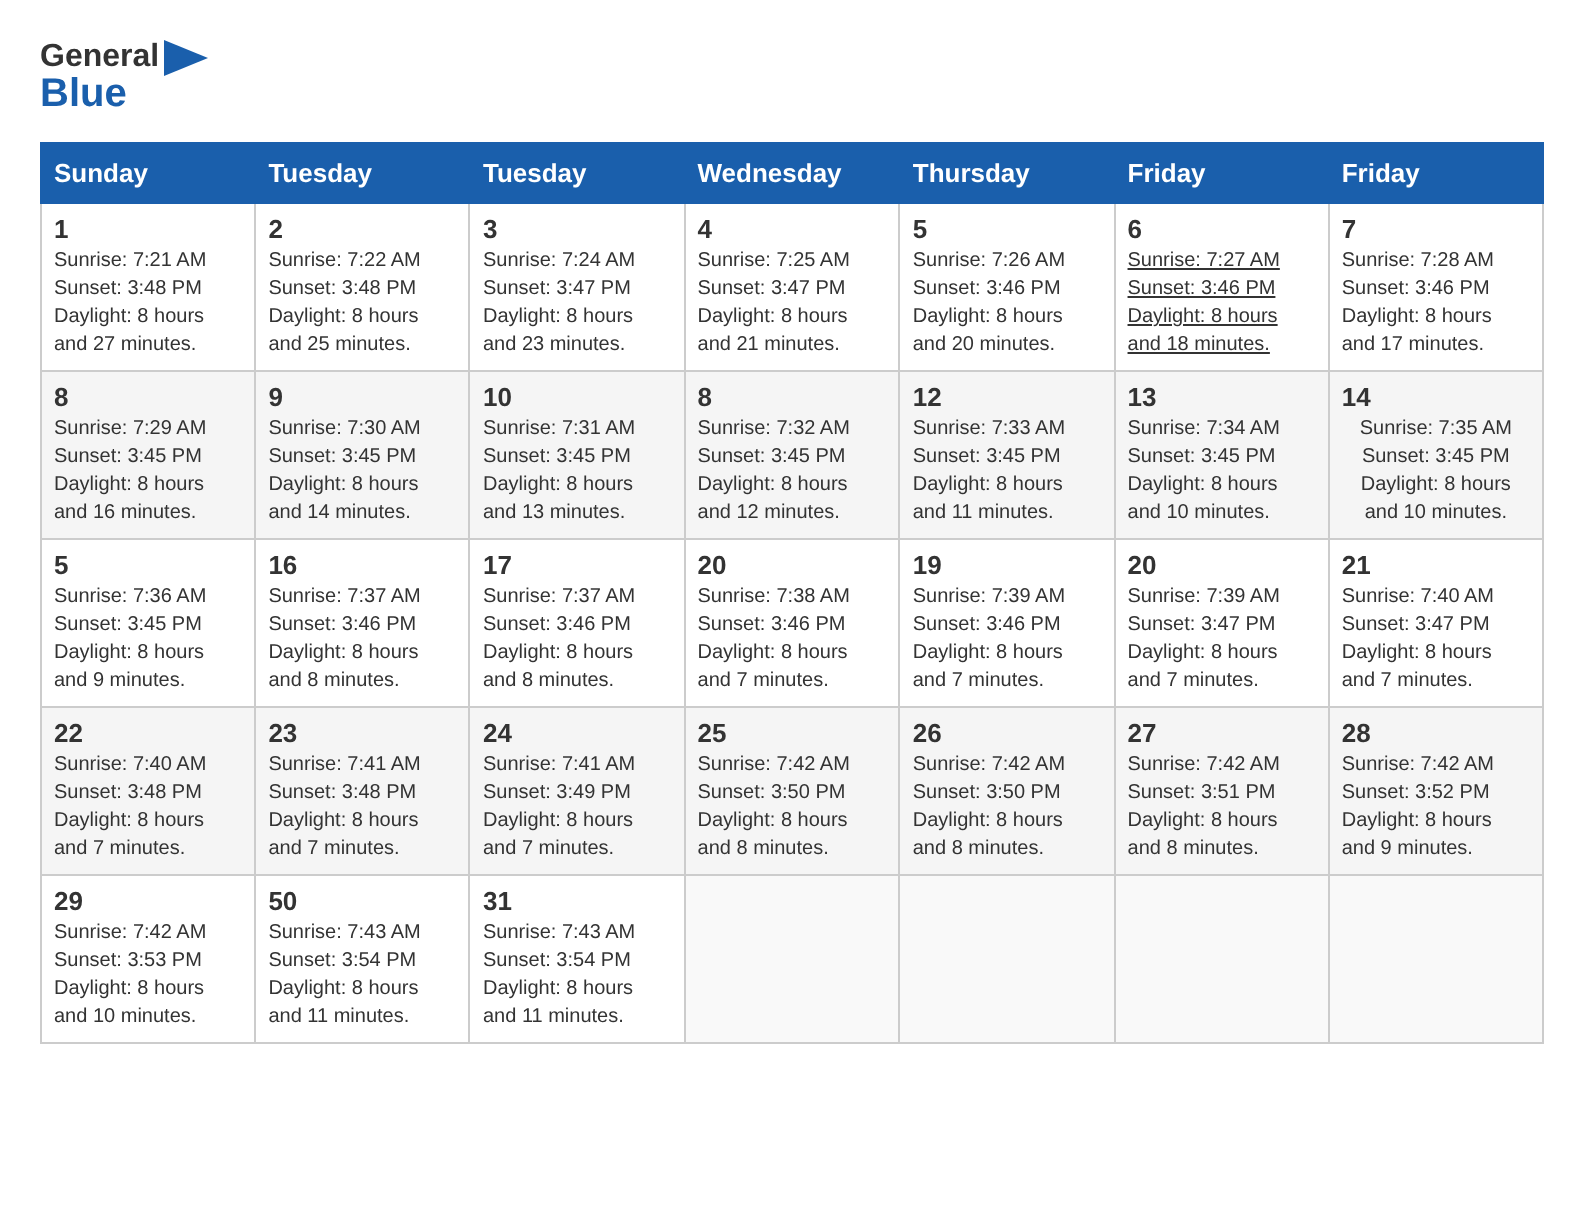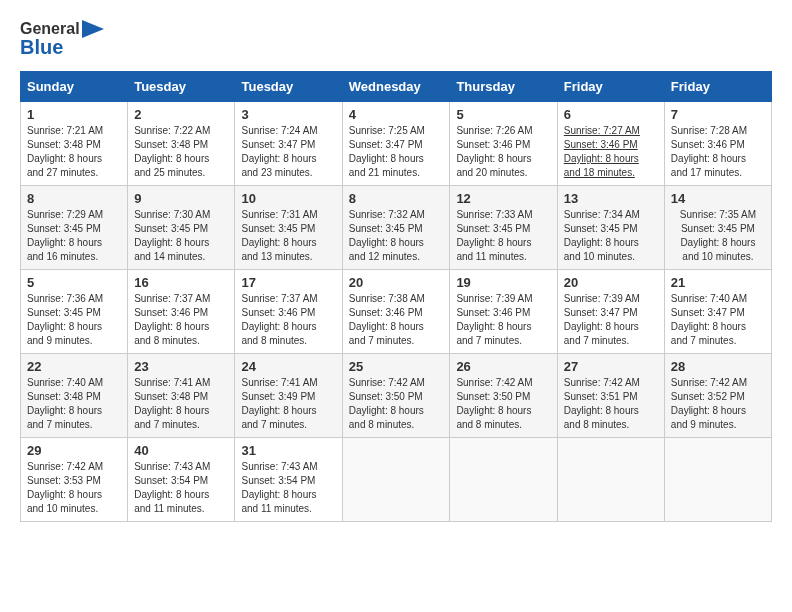--- a/index.html
+++ b/index.html
@@ -317,21 +317,21 @@
       </tr>
       <tr>
         <td>
           <span class="day-num">29</span>
           <div class="day-detail" style="white-space: pre-line;">Sunrise: 7:42 AM
 Sunset: 3:53 PM
 Daylight: 8 hours
 and 10 minutes.</div>
         </td>
         <td>
-          <span class="day-num">40</span>
+          <span class="day-num">50</span>
           <div class="day-detail" style="white-space: pre-line;">Sunrise: 7:43 AM
 Sunset: 3:54 PM
 Daylight: 8 hours
 and 11 minutes.</div>
         </td>
         <td>
           <span class="day-num">31</span>
           <div class="day-detail" style="white-space: pre-line;">Sunrise: 7:43 AM
 Sunset: 3:54 PM
 Daylight: 8 hours

